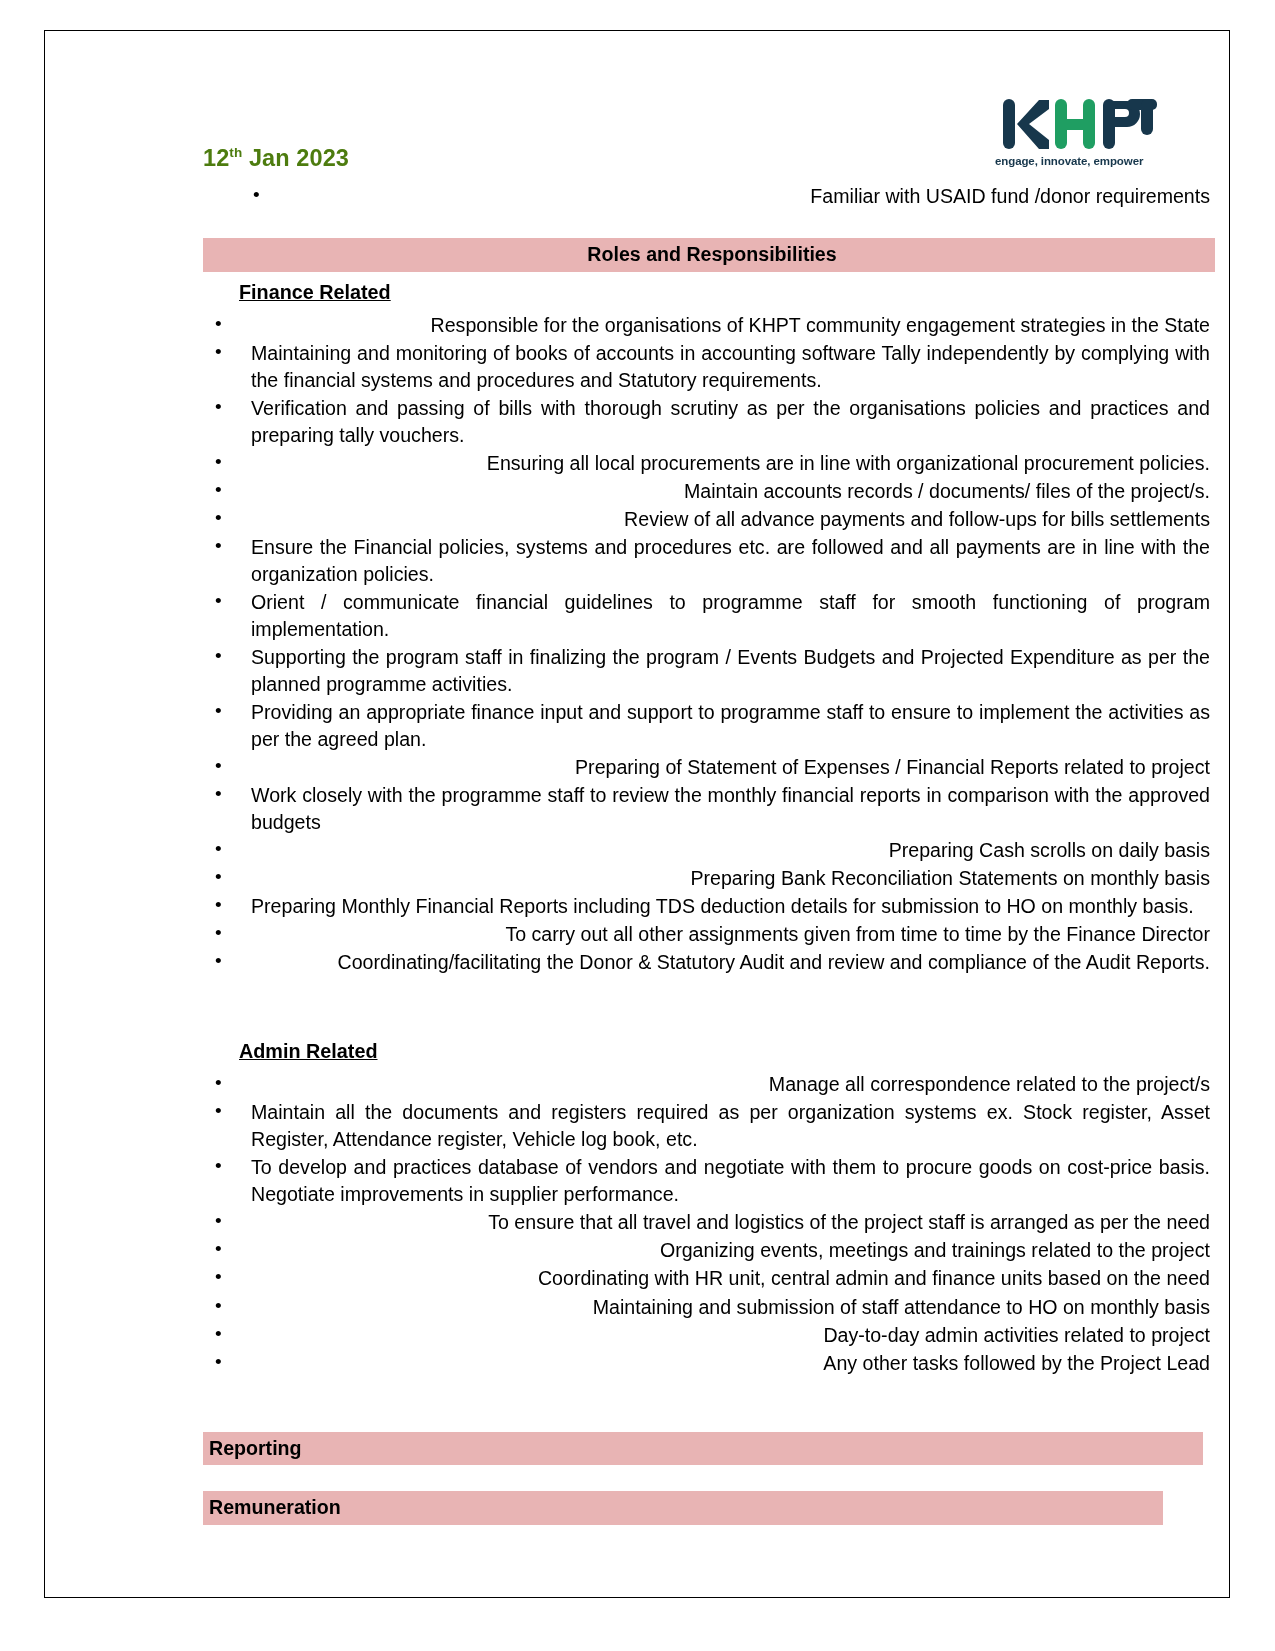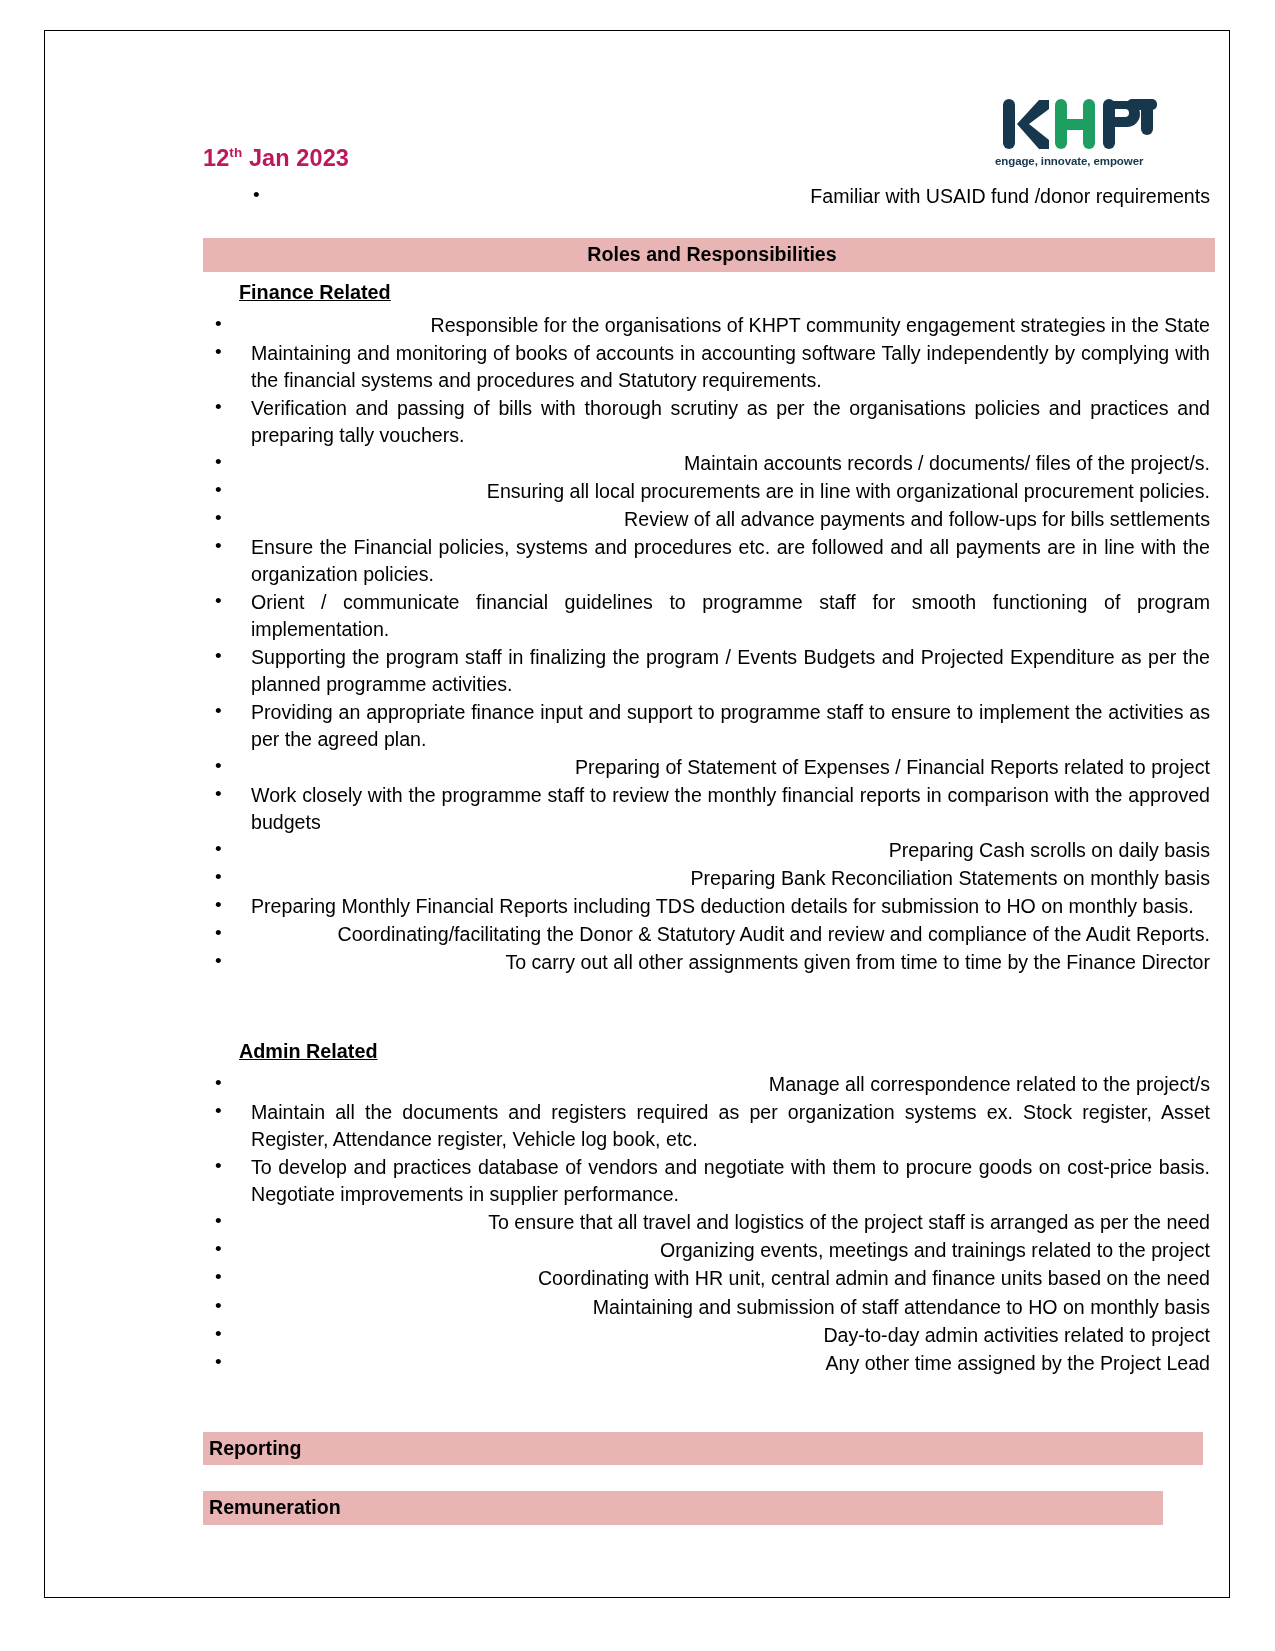--- a/index.html
+++ b/index.html
@@ -40,21 +40,21 @@
   .header-row {
     position: relative;
     height: 96px;
   }
   .doc-date {
     position: absolute;
     left: 0;
     top: 58px;
     font-size: 23.5px;
     font-weight: bold;
-    color: #be185d;
+    color: #4d7c0f;
     letter-spacing: .1px;
     white-space: nowrap;
   }
   .doc-date sup {
     font-size: 13.5px;
     vertical-align: super;
     line-height: 0;
   }
 
   .logo-block {
@@ -185,52 +185,52 @@
     <div class="band band-roles">Roles and Responsibilities</div>
 
     <div class="subhead-wrap">
       <span class="subhead">Finance Related</span>
     </div>
 
     <ul class="bl">
       <li class="nojustify">Responsible for the organisations of KHPT community engagement strategies in the State</li>
       <li>Maintaining and monitoring of books of accounts in accounting software Tally independently by complying with the financial systems and procedures and Statutory requirements.</li>
       <li>Verification and passing of bills with thorough scrutiny as per the organisations policies and practices and preparing tally vouchers.</li>
+      <li class="nojustify">Ensuring all local procurements are in line with organizational procurement policies.</li>
       <li class="nojustify">Maintain accounts records / documents/ files of the project/s.</li>
-      <li class="nojustify">Ensuring all local procurements are in line with organizational procurement policies.</li>
       <li class="nojustify">Review of all advance payments and follow-ups for bills settlements</li>
       <li>Ensure the Financial policies, systems and procedures etc. are followed and all payments are in line with the organization policies.</li>
       <li>Orient / communicate financial guidelines to programme staff for smooth functioning of program implementation.</li>
       <li>Supporting the program staff in finalizing the program / Events Budgets and Projected Expenditure as per the planned programme activities.</li>
       <li>Providing an appropriate finance input and support to programme staff to ensure to implement the activities as per the agreed plan.</li>
       <li class="nojustify">Preparing of Statement of Expenses / Financial Reports related to project</li>
       <li>Work closely with the programme staff to review the monthly financial reports in comparison with the approved budgets</li>
       <li class="nojustify">Preparing Cash scrolls on daily basis</li>
       <li class="nojustify">Preparing Bank Reconciliation Statements on monthly basis</li>
       <li>Preparing Monthly Financial Reports including TDS deduction details for submission to HO on monthly basis.</li>
+      <li class="nojustify">To carry out all other assignments given from time to time by the Finance Director</li>
       <li class="nojustify">Coordinating/facilitating the Donor &amp; Statutory Audit and review and compliance of the Audit Reports.</li>
-      <li class="nojustify">To carry out all other assignments given from time to time by the Finance Director</li>
     </ul>
 
     <div class="spacer-lg"></div>
 
     <div class="subhead-wrap">
       <span class="subhead">Admin Related</span>
     </div>
 
     <ul class="bl">
       <li class="nojustify">Manage all correspondence related to the project/s</li>
       <li>Maintain all the documents and registers required as per organization systems ex. Stock register, Asset Register, Attendance register, Vehicle log book, etc.</li>
       <li>To develop and practices database of vendors and negotiate with them to procure goods on cost-price basis. Negotiate improvements in supplier performance.</li>
       <li class="nojustify">To ensure that all travel and logistics of the project staff is arranged as per the need</li>
       <li class="nojustify">Organizing events, meetings and trainings related to the project</li>
       <li class="nojustify">Coordinating with HR unit, central admin and finance units based on the need</li>
       <li class="nojustify">Maintaining and submission of staff attendance to HO on monthly basis</li>
       <li class="nojustify"> Day-to-day admin activities related to project</li>
-      <li class="nojustify">Any other time assigned by the Project Lead</li>
+      <li class="nojustify">Any other tasks followed by the Project Lead</li>
     </ul>
 
     <div class="spacer-lg"></div>
 
     <div class="band band-reporting">Reporting</div>
 
     <div class="band band-remuneration">Remuneration</div>
 
   </div>
 </div>

